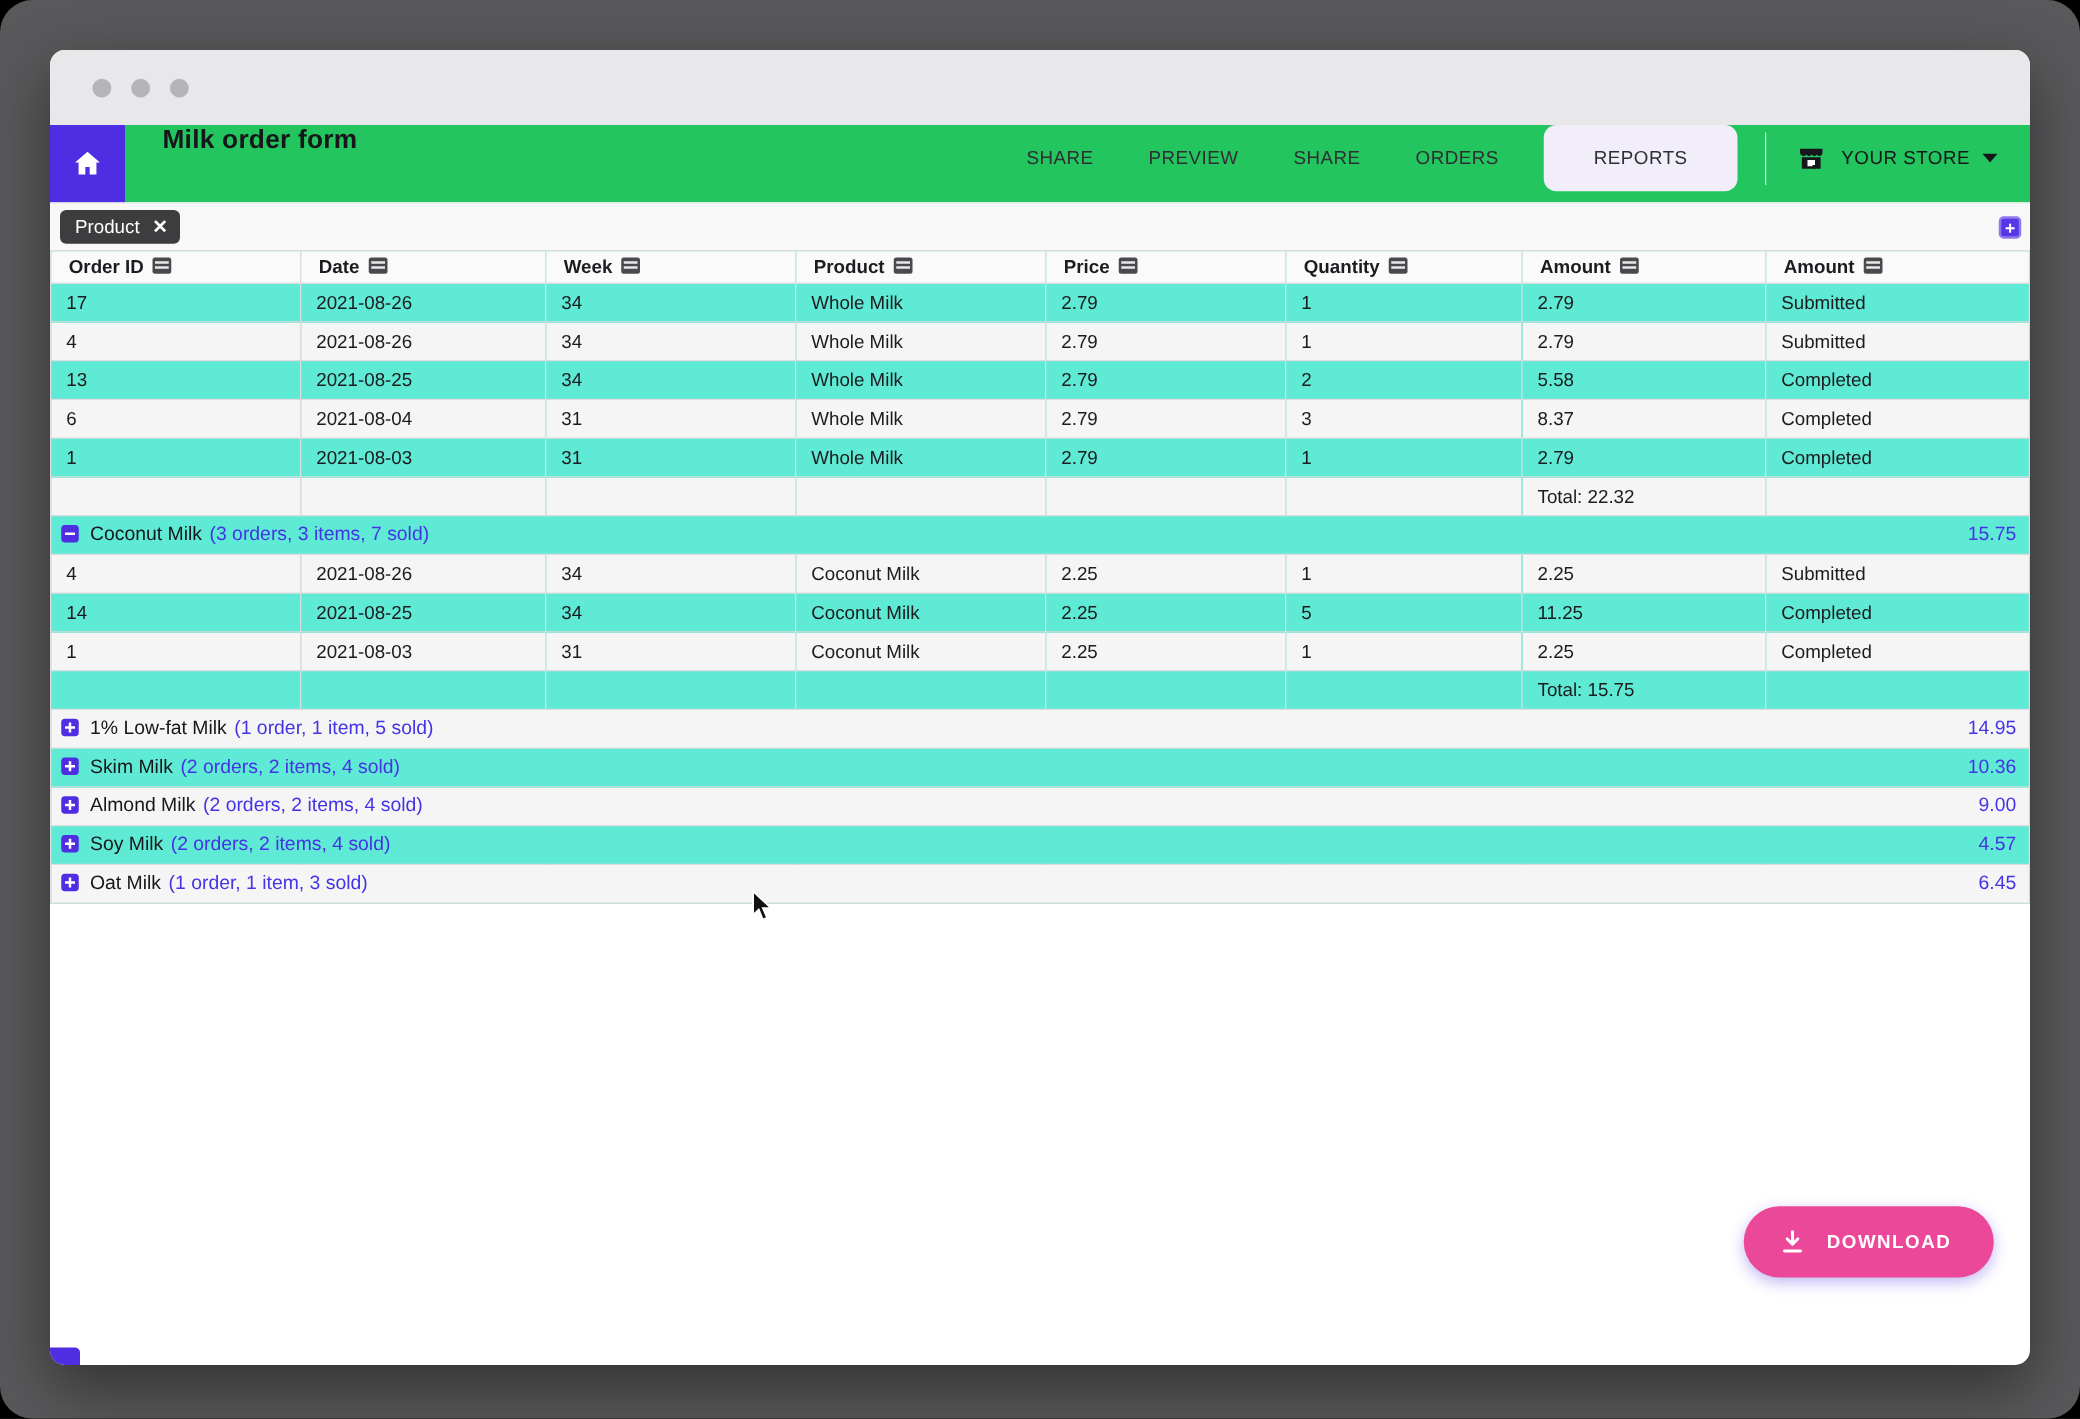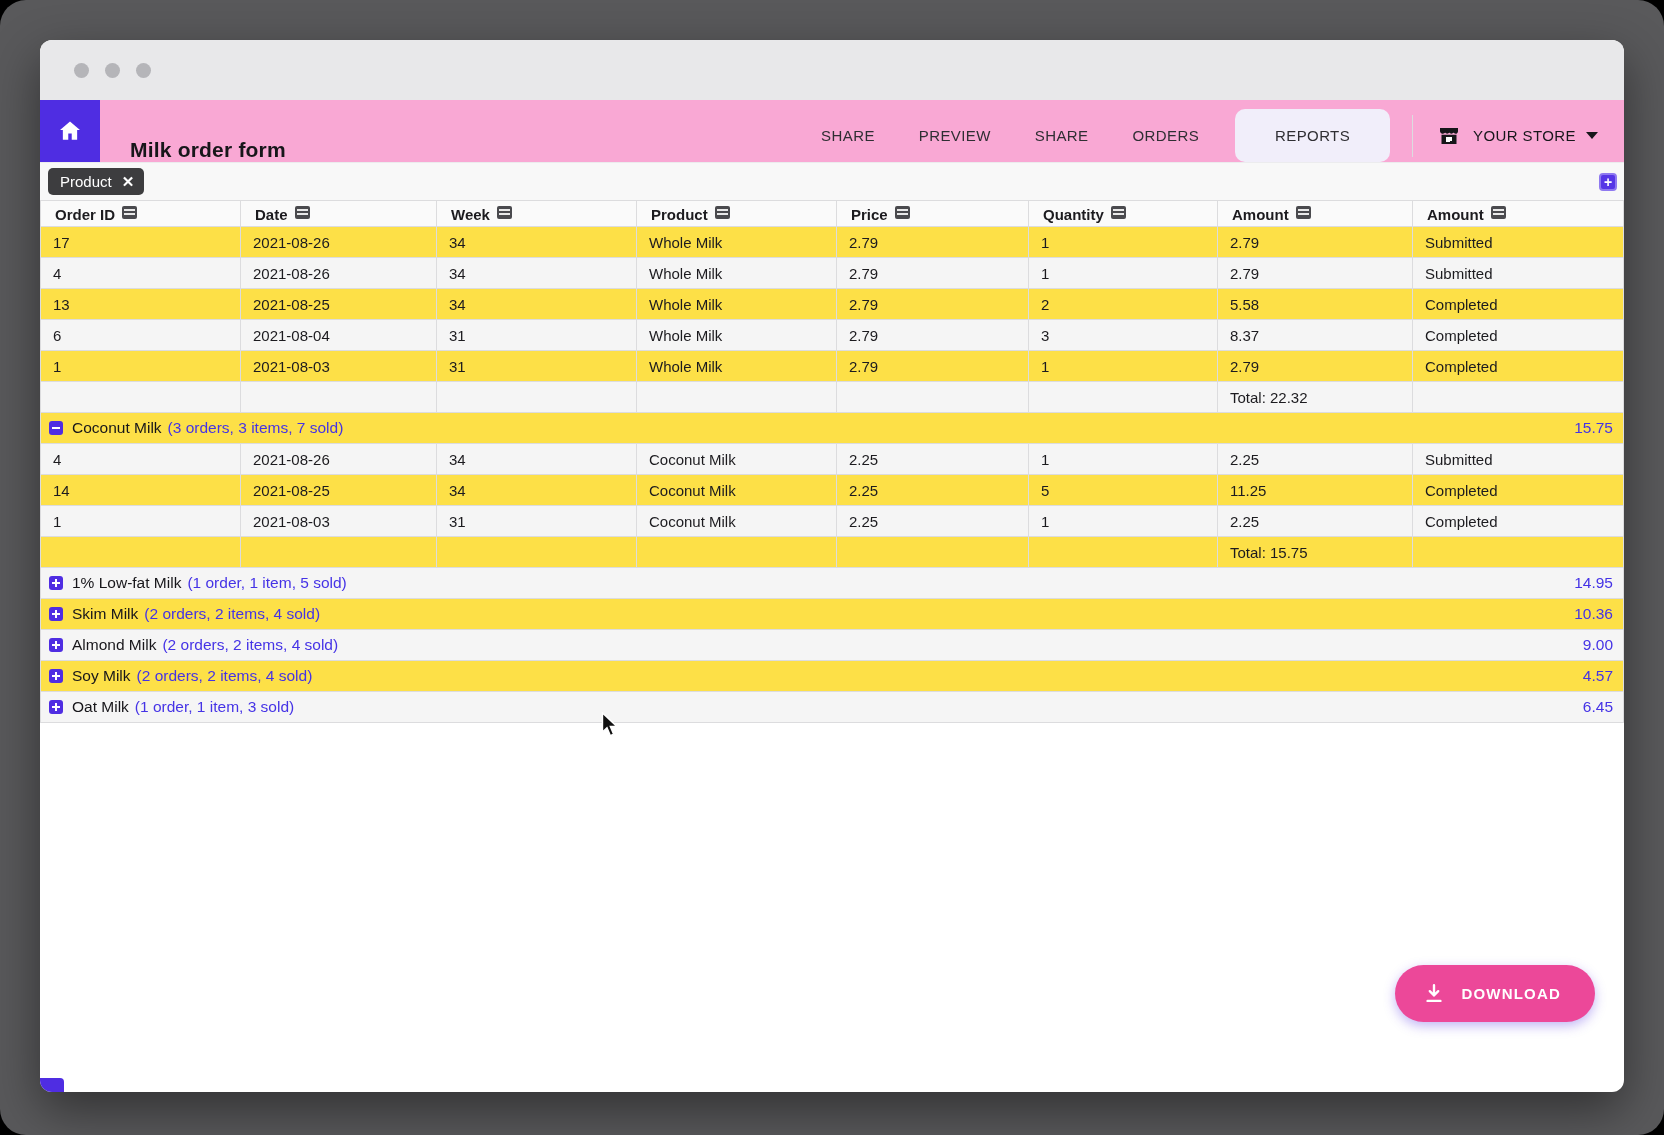--- a/index.html
+++ b/index.html
@@ -6,39 +6,39 @@
   html,body { width:1664px; height:1135px; background:#000; font-family:"Liberation Sans", sans-serif; }
   .screen { position:relative; width:1664px; height:1135px; background:#59595b; border-radius:26px; overflow:hidden; }
   .window { position:absolute; left:40px; top:40px; width:1584px; height:1052px; background:#ffffff;
             border-radius:12px; overflow:hidden; box-shadow:0 18px 50px rgba(0,0,0,.45); }
 
   
   .titlebar { height:60px; background:#e8e8ea; display:flex; align-items:center; padding-left:34px; }
   .dot { width:15px; height:15px; border-radius:4px; background:#b5b5b9; margin-right:16px; border-radius:50%; }
 
   
-  .appheader { height:62px; background:#f9a8d4; display:flex; align-items:flex-end; }
+  .appheader { height:62px; background:#22c55e; display:flex; align-items:flex-start; }
   .home-btn { width:60px; height:62px; background:#4f2de2; display:flex; align-items:center; justify-content:center; flex:0 0 auto; cursor:pointer; }
   .app-title { font-size:21px; font-weight:bold; color:#17161a; margin-left:30px; letter-spacing:.2px; }
   .nav { margin-left:auto; display:flex; align-items:center; }
   .nav-item { font-size:15px; color:#2f2e33; letter-spacing:.4px; padding:10px 0; margin:0 22px; cursor:pointer; white-space:nowrap; }
   .nav-item.active { background:#f1eefa; font-weight:normal; border-radius:10px; padding:18px 40px; margin:0 8px 0 14px; }
   .nav-divider { width:1px; height:42px; background:#dcdcdf; margin:0 10px 0 14px; }
   .store { display:flex; align-items:center; margin:0 26px 0 14px; cursor:pointer; }
   .store-label { font-size:15px; color:#17161a; letter-spacing:.4px; margin-left:12px; white-space:nowrap; }
   .caret { width:0; height:0; border-left:6px solid transparent; border-right:6px solid transparent; border-top:7px solid #17161a; margin-left:10px; }
 
   
   .filterbar { position:relative; height:38px; background:#f8f8f8; border-top:1px solid #ececee; display:flex; align-items:center; padding:0 8px; }
   .chip { display:inline-flex; align-items:center; background:#3d3d3f; color:#fff; height:27px; border-radius:5px; padding:0 10px 0 12px; font-size:15px; cursor:pointer; }
   .chip-x { margin-left:10px; font-weight:bold; font-size:15px; line-height:1; cursor:pointer; }
   .add-filter { position:absolute; right:7px; top:50%; transform:translateY(-50%); width:18px; height:18px; background:#5636e6; border:2px solid #8f79f0; border-radius:4px; color:#fff; display:flex; align-items:center; justify-content:center; font-size:14px; font-weight:bold; line-height:1; cursor:pointer; }
 
   
-  table { width:100%; border-collapse:collapse; table-layout:fixed; background:#fde047; }
+  table { width:100%; border-collapse:collapse; table-layout:fixed; background:#5eead4; }
   col.c0{width:200px} col.c1{width:196px} col.c2{width:200px} col.c3{width:200px}
   col.c4{width:192px} col.c5{width:189px} col.c6{width:195px}
   th { height:26px; background:#fafafa; border:1px solid #dcdcde; font-size:15px; font-weight:bold; color:#1c1b1f;
        text-align:left; padding:0 0 0 14px; white-space:nowrap; }
   th .hlabel { vertical-align:middle; }
   .col-icon { display:inline-block; width:15px; height:13px; background:#4a4a4e; border-radius:2px; margin-left:7px; vertical-align:-1px; position:relative; }
   .col-icon::before { content:""; position:absolute; left:2px; right:2px; top:3px; height:2px; background:#e9e9e9; box-shadow:0 4px 0 #e9e9e9; }
   td { height:31px; border:1px solid #dcdcde; font-size:15px; color:#1c1b1f; padding:0 12px; white-space:nowrap; overflow:hidden; }
   tbody tr:nth-child(even) td { background:#f5f5f5; }
   tr.group-row td { padding:0 8px; cursor:pointer; }

